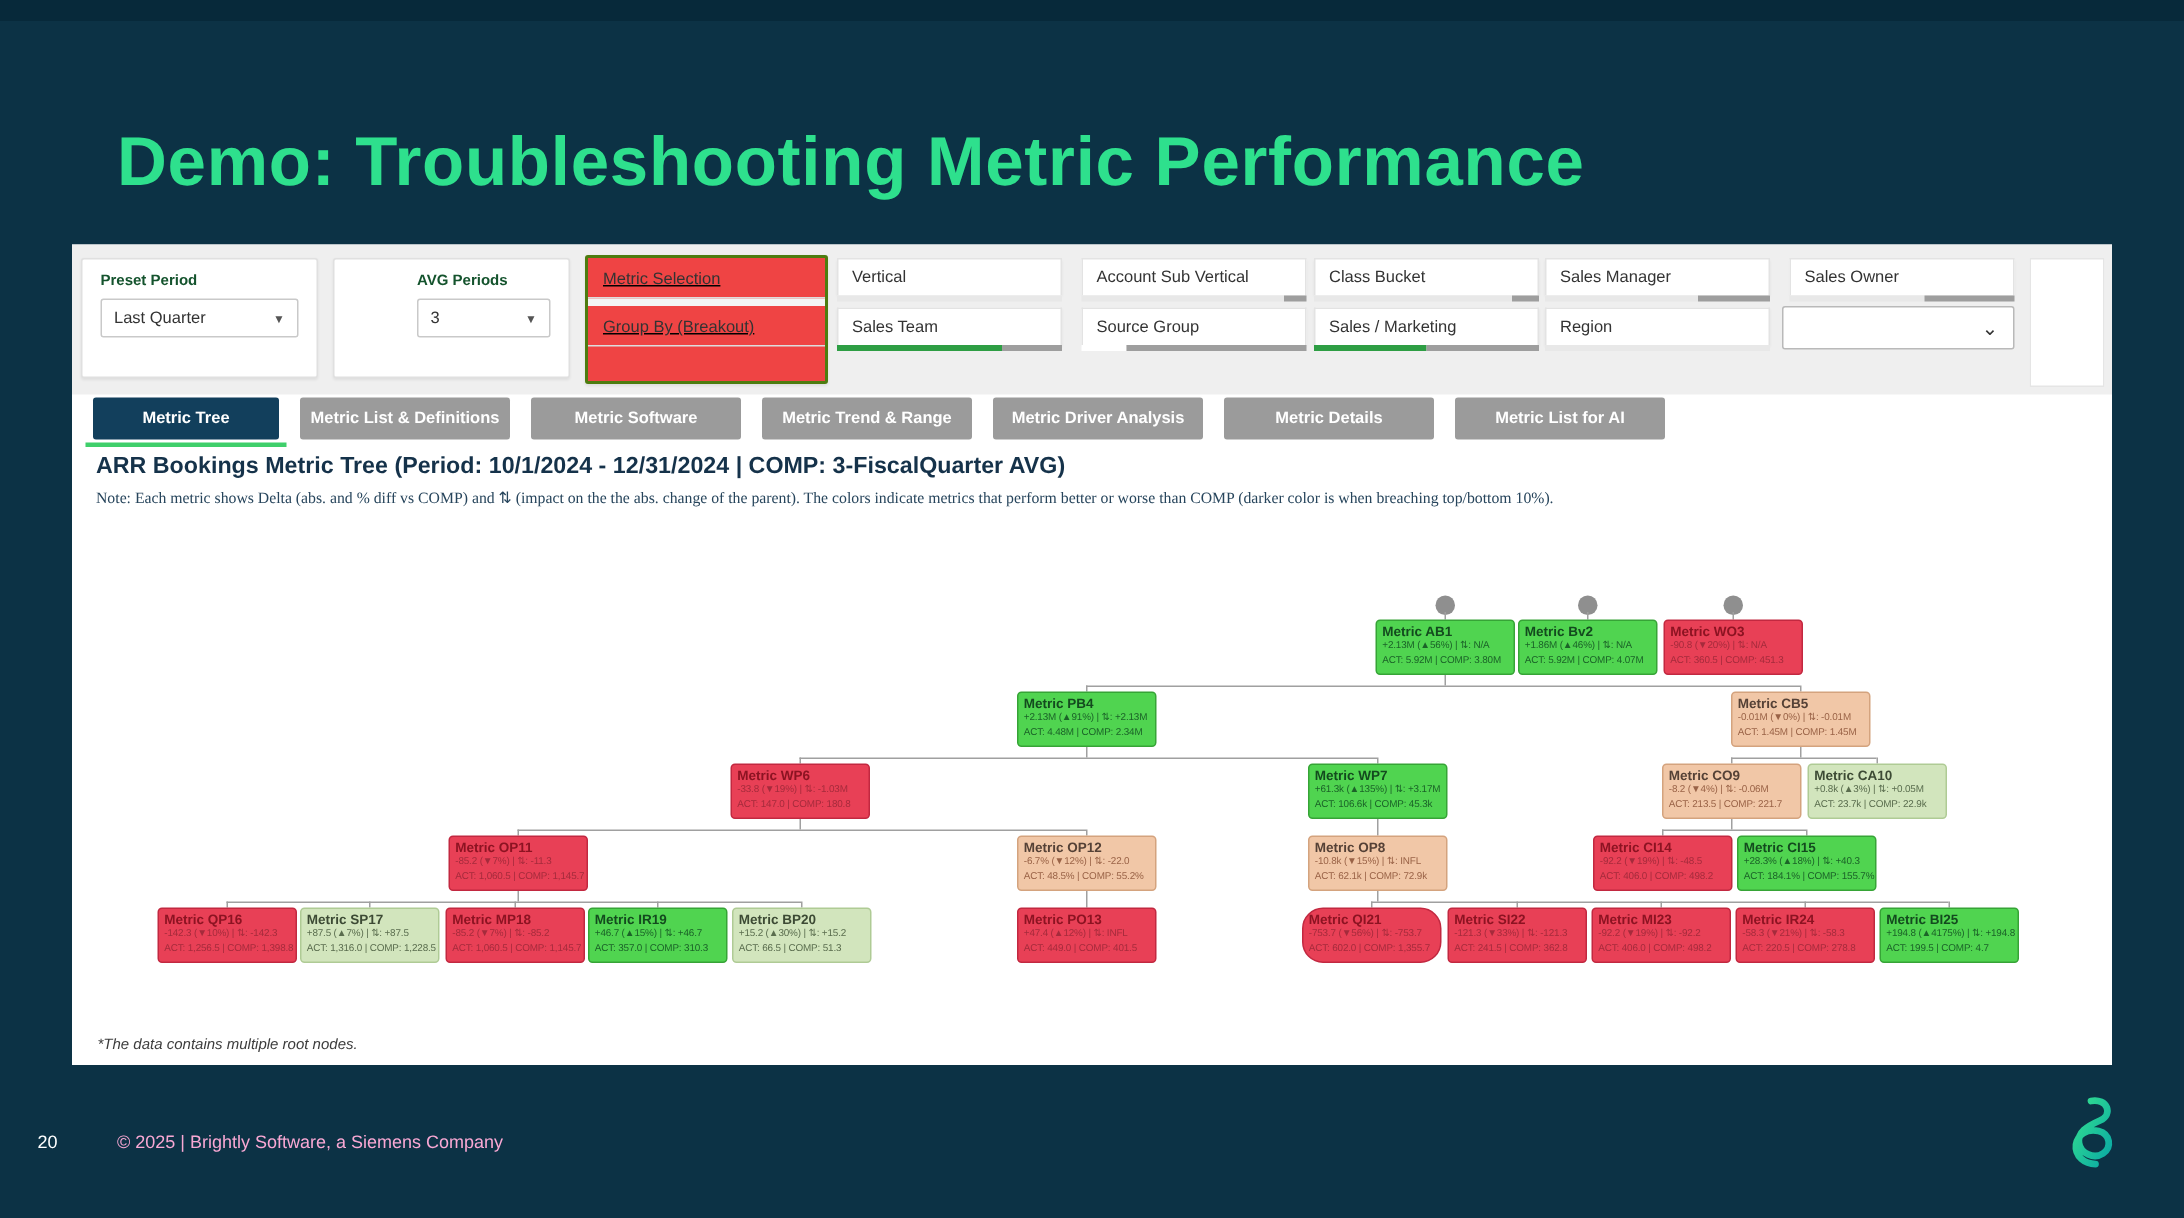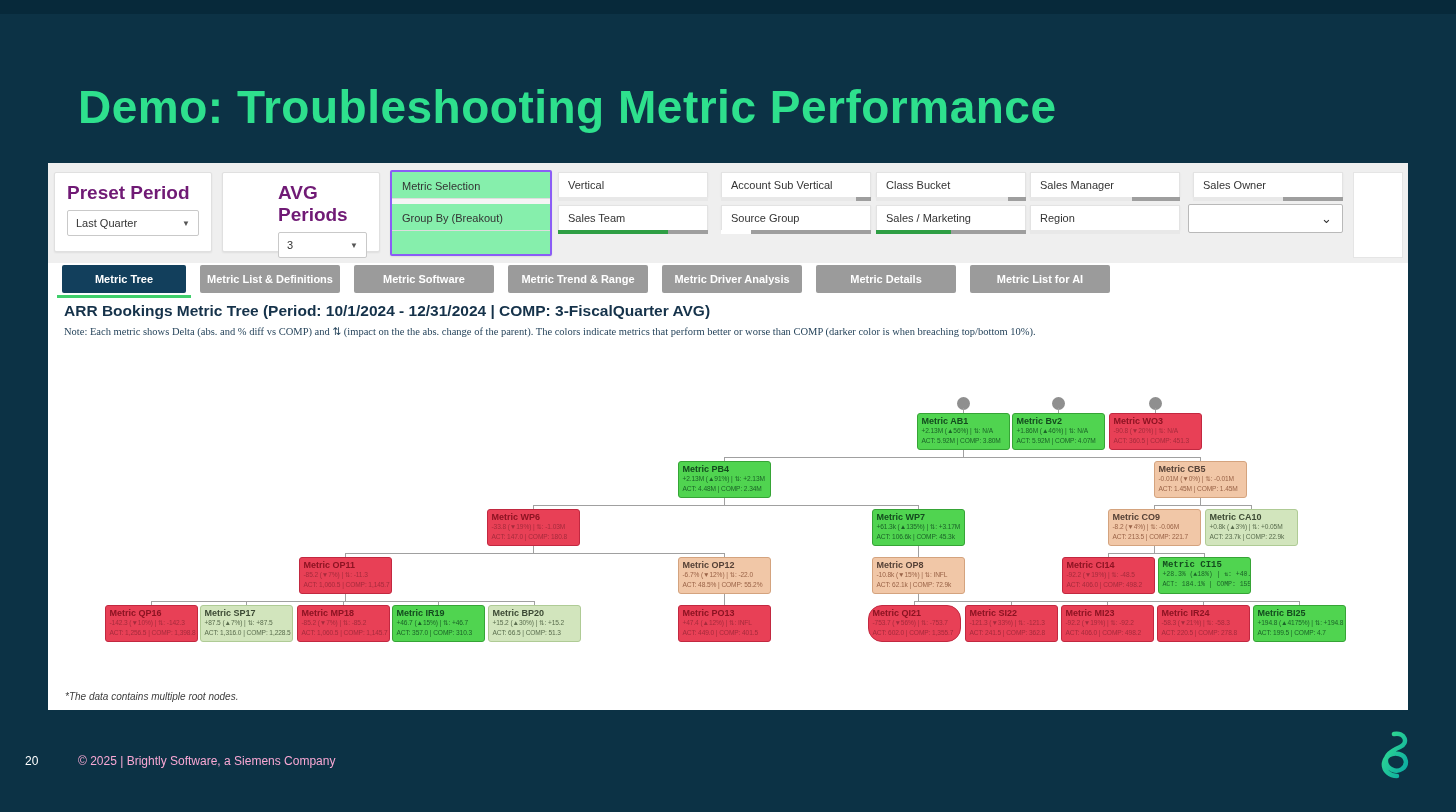--- a/index.html
+++ b/index.html
@@ -4,25 +4,25 @@
 <style>
   html,body{margin:0;padding:0;background:#06212e;}
   .slide{position:relative;width:1456px;height:812px;background:#0c3245;font-family:"Liberation Sans",sans-serif;overflow:hidden;}
   .top-strip{position:absolute;top:0;left:0;width:100%;height:14px;background:#07293a;}
   .slide-title{position:absolute;left:78px;top:80px;margin:0;font-size:46px;font-weight:bold;color:#2ee08d;letter-spacing:.5px;white-space:nowrap;}
 
   
   .panel{position:absolute;left:48px;top:163px;width:1360px;height:547px;background:#ffffff;}
   .filter-bar{position:absolute;top:0;left:0;width:100%;height:100px;background:#efefef;}
   .card{position:absolute;background:#fff;border:1px solid #e0e0e0;border-radius:2px;box-shadow:0 1px 2px rgba(0,0,0,.07);box-sizing:border-box;}
-  .card-label{font-size:19px;font-weight:bold;color:#701a75;padding:9px 12px 6px 12px;}
+  .card-label{font-size:10px;font-weight:bold;color:#14532d;padding:9px 12px 6px 12px;}
   .dd{margin:0 12px;height:24px;border:1px solid #c9c9c9;border-radius:2px;display:flex;align-items:center;justify-content:space-between;padding:0 8px;background:#fff;}
   .dd .val{font-size:11px;color:#333;}
   .dd .caret{font-size:8px;color:#555;}
-  .sel-card{border:2px solid #8b5cf6;border-radius:2px;background:#86efac;}
+  .sel-card{border:2px solid #4d7c0f;border-radius:2px;background:#ef4444;text-decoration:underline;}
   .sel-item{font-size:11px;color:#333;padding:8px 10px 6px 10px;}
   .sel-div{height:1px;background:#ddd;margin:0;}
   .sel-stripe{height:5px;background:#f4f4f4;}
   .ffield{position:absolute;box-sizing:border-box;}
   .ffield .box{height:24px;background:#fff;border:1px solid #e3e3e3;border-bottom:none;display:flex;align-items:center;padding:0 9px;font-size:11px;color:#333;box-shadow:0 1px 2px rgba(0,0,0,.06);}
   .ffield .bar{height:4px;display:flex;width:100%;}
   .ffield .bar span{height:100%;display:block;}
   .empty-select{position:absolute;box-sizing:border-box;height:29px;background:#fff;border:1px solid #b9b9b9;border-radius:2px;display:flex;align-items:center;justify-content:flex-end;padding:0 10px;font-size:15px;color:#333;}
   .right-blank{position:absolute;background:#fff;border:1px solid #e5e5e5;}
 
@@ -281,21 +281,21 @@
       <div class="node salmon" style="left: 871.5px; top: 557px;">
         <div class="t">Metric OP8</div>
         <div class="l">-10.8k (▼15%) | ⇅: INFL</div>
         <div class="l">ACT: 62.1k | COMP: 72.9k</div>
       </div>
       <div class="node red" style="left: 1061.5px; top: 557px;">
         <div class="t">Metric CI14</div>
         <div class="l">-92.2 (▼19%) | ⇅: -48.5</div>
         <div class="l">ACT: 406.0 | COMP: 498.2</div>
       </div>
-      <div class="node green" style="left: 1157.5px; top: 557px; font-family: Liberation Mono, monospace;">
+      <div class="node green" style="left: 1157.5px; top: 557px;">
         <div class="t">Metric CI15</div>
         <div class="l">+28.3% (▲18%) | ⇅: +40.3</div>
         <div class="l">ACT: 184.1% | COMP: 155.7%</div>
       </div>
       <div class="node red" style="left: 104.5px; top: 605px;">
         <div class="t">Metric QP16</div>
         <div class="l">-142.3 (▼10%) | ⇅: -142.3</div>
         <div class="l">ACT: 1,256.5 | COMP: 1,398.8</div>
       </div>
       <div class="node lightgreen" style="left: 199.5px; top: 605px;">

